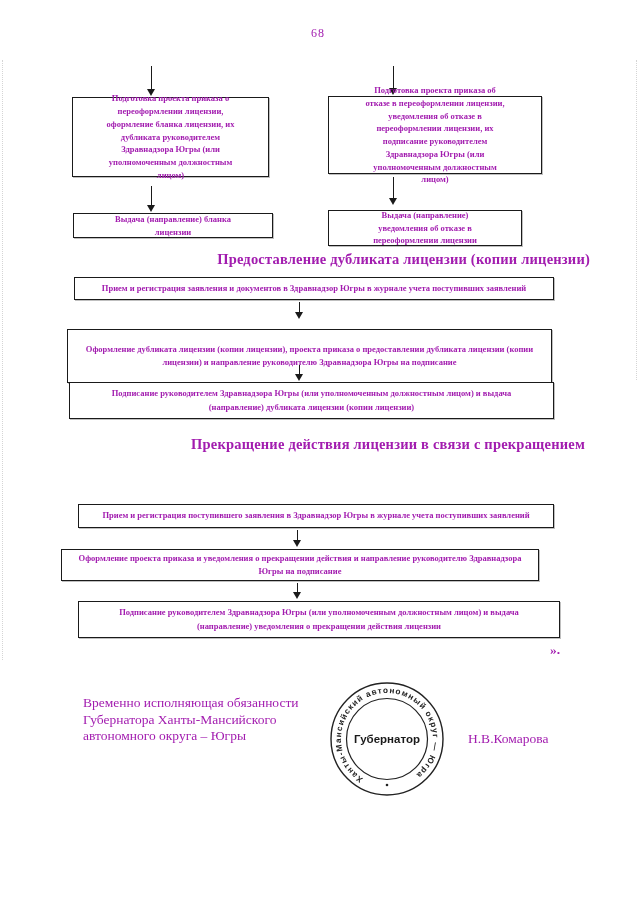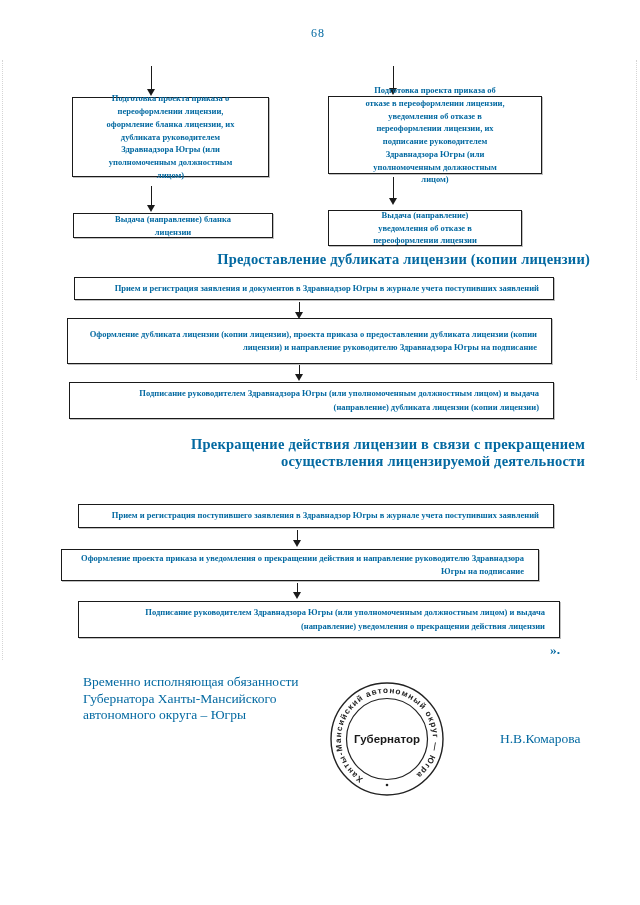--- a/index.html
+++ b/index.html
@@ -1,44 +1,44 @@
 <!DOCTYPE html>
 <html><head>
 <meta charset="utf-8">
 <style>
   html,body{margin:0;padding:0;background:#ffffff;}
   .page{
     position:relative;width:640px;height:905px;background:#ffffff;
-    font-family:"Liberation Serif", serif;color:#0369a1;overflow:hidden;
+    font-family:"Liberation Serif", serif;color:#a21caf;overflow:hidden;
   }
   .pagenum{position:absolute;left:288px;top:26px;width:60px;text-align:center;
     font-size:12px;letter-spacing:1px;}
   
   .fbox{
     position:absolute;box-sizing:border-box;border:1.3px solid #1a1a1a;
     display:flex;align-items:center;justify-content:center;text-align:center;
     font-weight:bold;background:#fff;
     box-shadow:1px 1px 0 rgba(0,0,0,0.25);
   }
   .fbox .txt{display:block;width:100%;}
   .colbox{font-size:8.5px;line-height:1.5;padding:2px 32px;}
-  .widebox{font-size:8.5px;line-height:1.55;padding:2px 14px;text-align:right;}
+  .widebox{font-size:8.5px;line-height:1.55;padding:2px 14px;}
   
   .arrow{position:absolute;width:10px;display:flex;flex-direction:column;align-items:center;}
   .arrow .shaft{width:1px;background:#1a1a1a;flex:1;}
   .arrow .head{width:0;height:0;border-left:4.5px solid transparent;
     border-right:4.5px solid transparent;border-top:7px solid #1a1a1a;}
   
   .section-title{position:absolute;text-align:right;font-weight:bold;
     font-size:14.5px;line-height:16.5px;letter-spacing:0.2px;}
   
   .closing{position:absolute;left:550px;top:642px;font-size:13.5px;font-weight:bold;}
   
-  .sig{position:absolute;left:83px;top:674px;width:262px;font-size:13.5px;line-height:16.5px;}
-  .sig-name{position:absolute;left:468px;top:731px;font-size:13.5px;margin-left:32px;}
+  .sig{position:absolute;left:83px;top:695px;width:262px;font-size:13.5px;line-height:16.5px;}
+  .sig-name{position:absolute;left:468px;top:731px;font-size:13.5px;}
   
   .stamp{position:absolute;left:327px;top:679px;width:120px;height:120px;}
   .stamp circle.ring{fill:none;stroke:#222;}
   .stamp .ring-text{font-family:"Liberation Sans", sans-serif;font-weight:bold;
     font-size:8.2px;letter-spacing:1.05px;fill:#222;}
   .stamp .center-text{font-family:"Liberation Sans", sans-serif;font-weight:bold;
     font-size:11.5px;fill:#1a1a1a;}
   
   .scan-edge{position:absolute;width:0;border-left:1px dotted #c4c4c4;opacity:.7;}
 </style>
@@ -85,34 +85,33 @@
 
   <div class="section-title" style="left:90px;top:251px;width:500px">Предоставление дубликата лицензии (копии лицензии)</div>
 
   <div class="fbox widebox" style="left:74px;top:277px;width:480px;height:23px">
     <span class="txt">Прием и регистрация заявления и документов в Здравнадзор Югры в журнале учета поступивших заявлений</span>
   </div>
   <div class="arrow" style="left:294px;top:302px;height:17px">
       <div class="shaft"></div>
       <div class="head"></div>
     </div>
-  <div class="fbox widebox" style="left:67px;top:318px;width:485px;height:46px">
+  <div class="fbox widebox" style="left:67px;top:329px;width:485px;height:54px">
     <span class="txt">Оформление дубликата лицензии (копии лицензии), проекта приказа о предоставлении дубликата лицензии (копии лицензии) и направление руководителю Здравнадзора Югры на подписание</span>
   </div>
   <div class="arrow" style="left:294px;top:365px;height:16px">
       <div class="shaft"></div>
       <div class="head"></div>
     </div>
   <div class="fbox widebox" style="left:69px;top:382px;width:485px;height:37px">
     <span class="txt">Подписание руководителем Здравнадзора Югры (или уполномоченным должностным лицом) и выдача (направление) дубликата лицензии (копии лицензии)</span>
   </div>
 
   <div class="section-title" style="left:85px;top:436px;width:500px">
     <span style="display:block">Прекращение действия лицензии в связи с прекращением</span>
-    <span style="display:block">осуществления лицензируемой деятельности</span>
   </div>
 
   <div class="fbox widebox" style="left:78px;top:504px;width:476px;height:24px">
     <span class="txt">Прием и регистрация поступившего заявления в Здравнадзор Югры в журнале учета поступивших заявлений</span>
   </div>
   <div class="arrow" style="left:292px;top:530px;height:17px">
       <div class="shaft"></div>
       <div class="head"></div>
     </div>
   <div class="fbox widebox" style="left:61px;top:549px;width:478px;height:32px">

